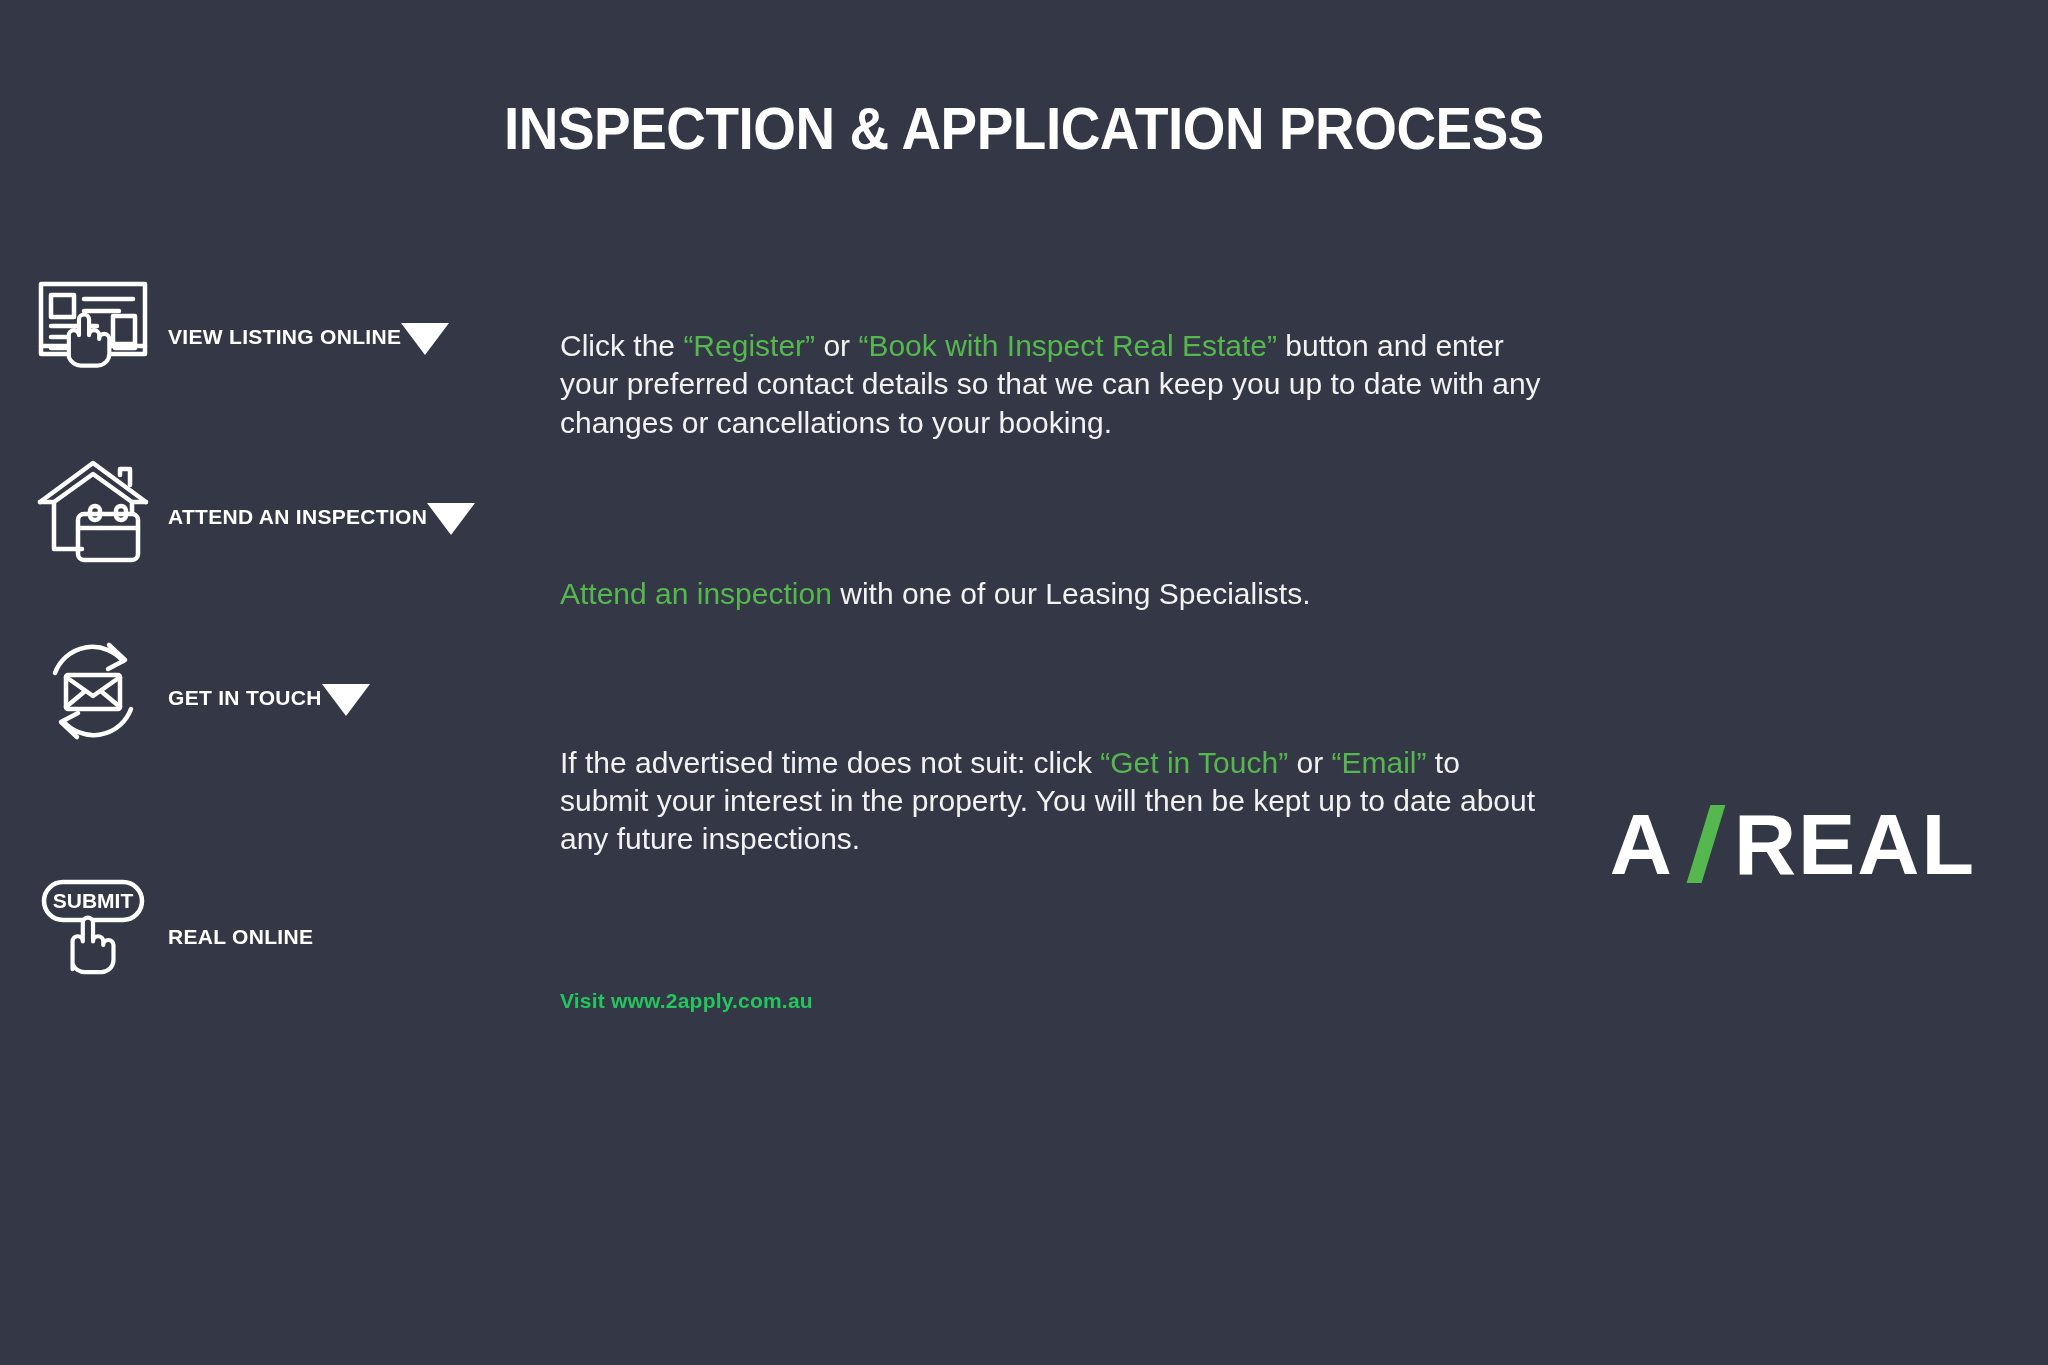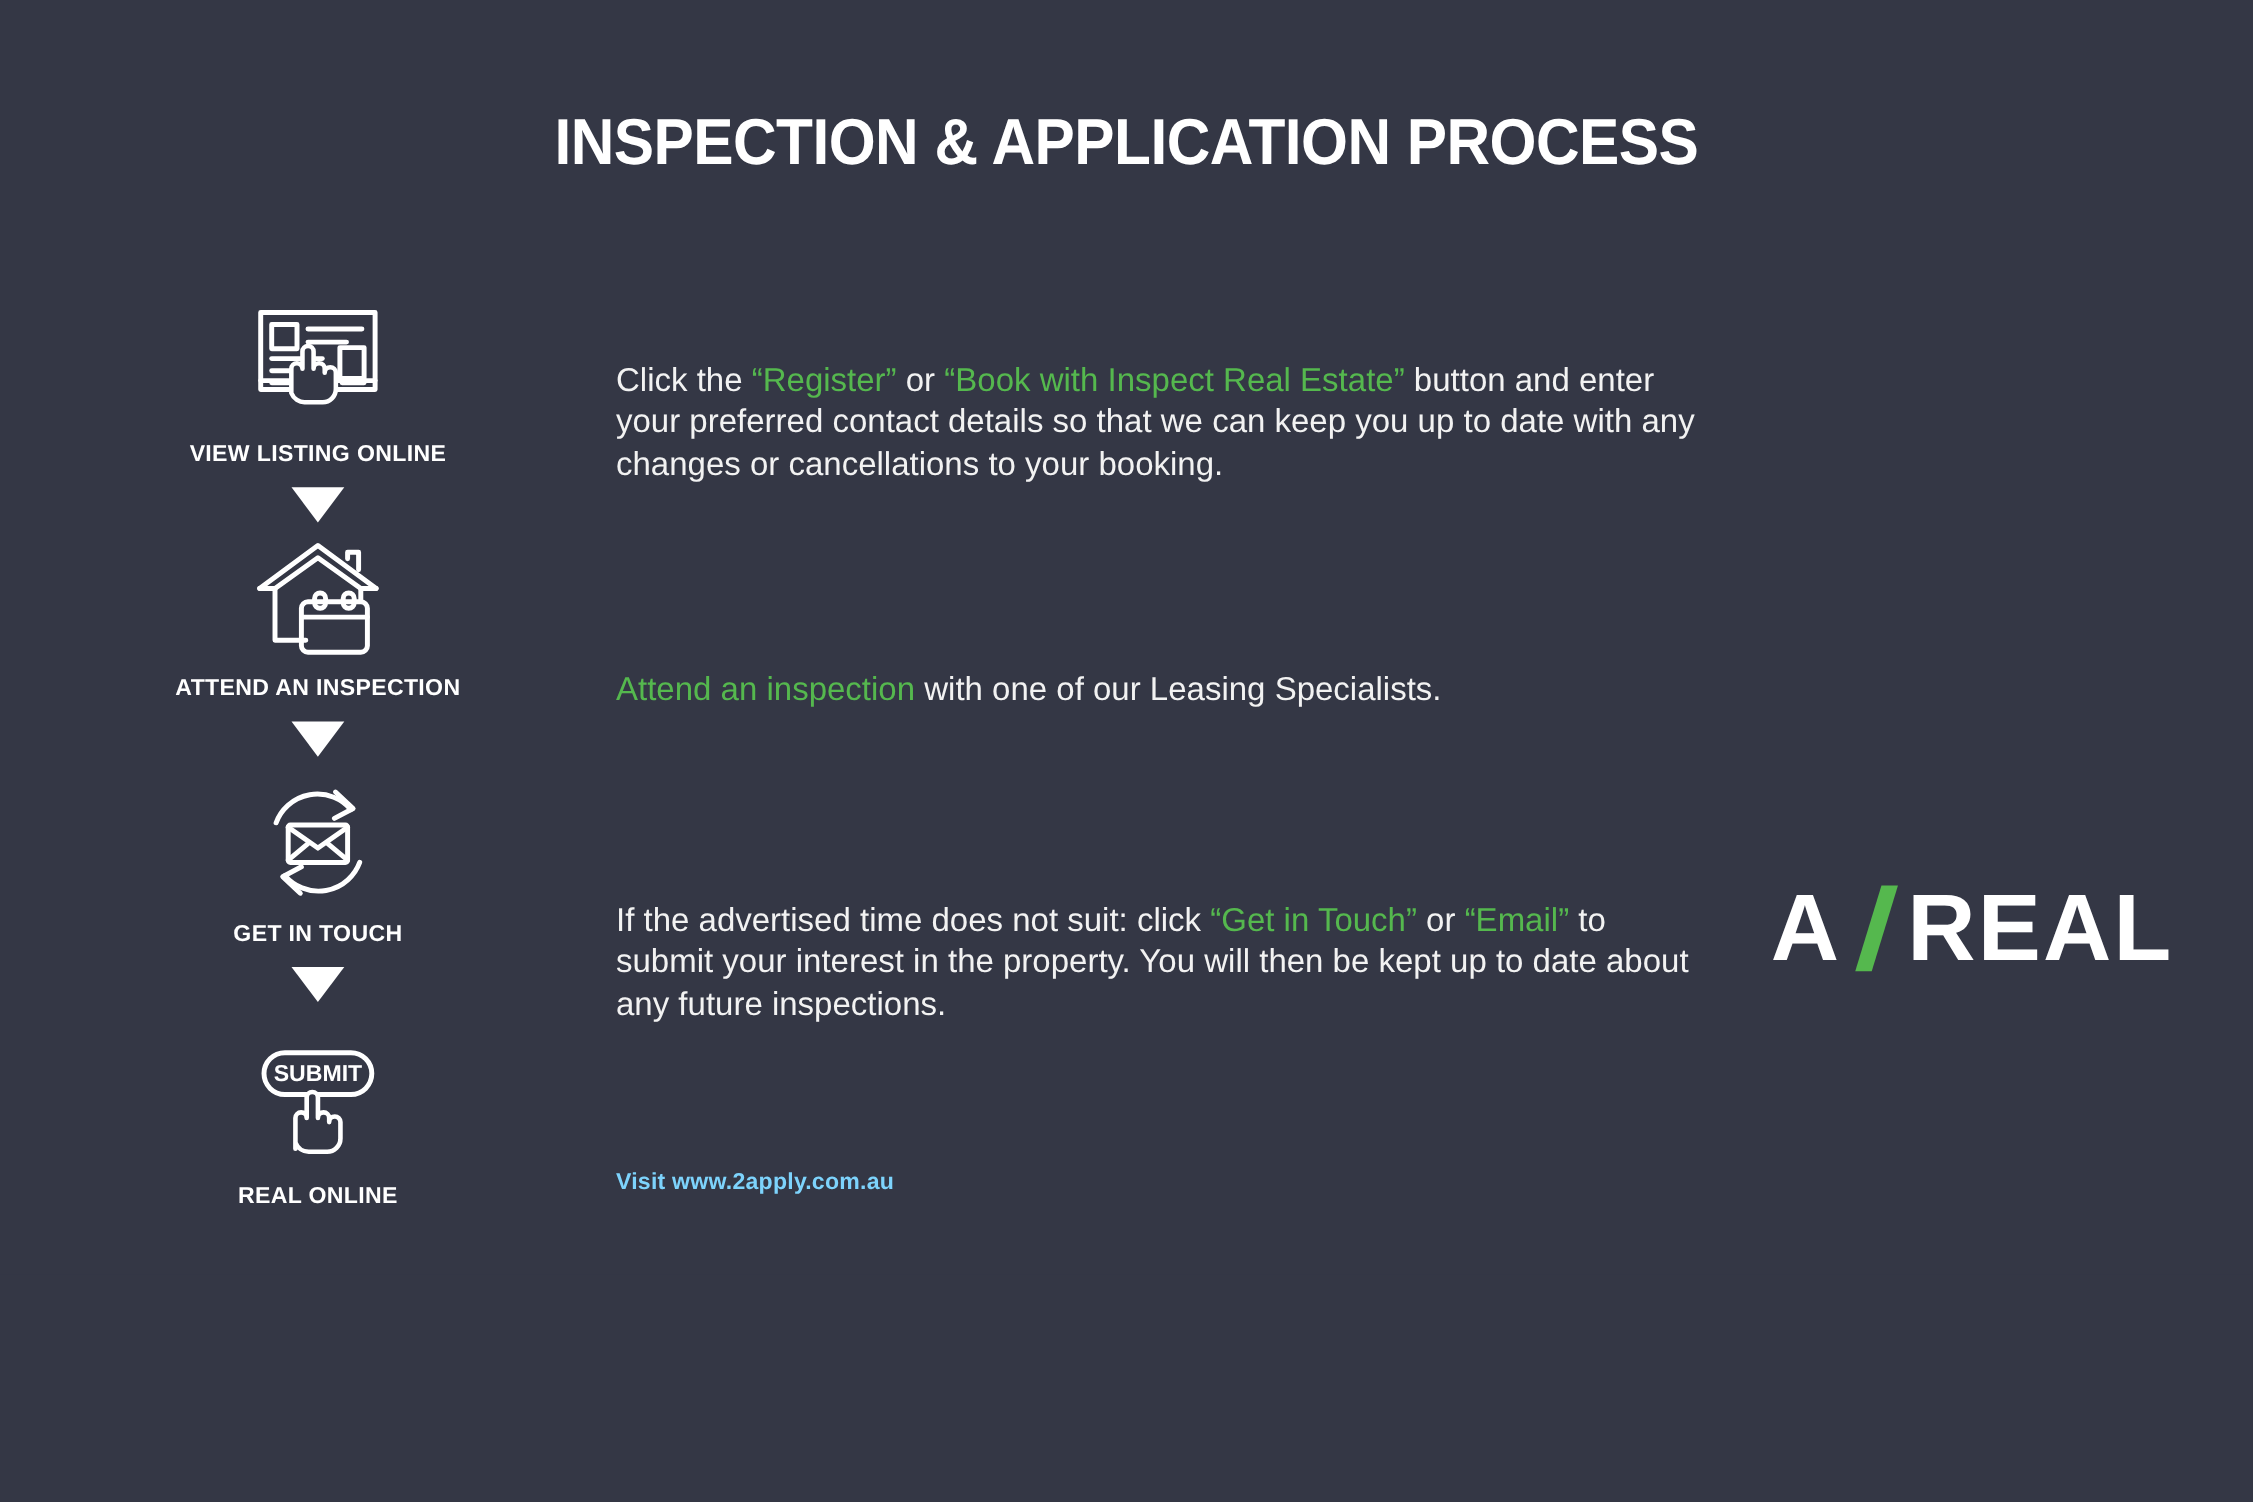--- a/index.html
+++ b/index.html
@@ -45,21 +45,21 @@
   .step {
     position: relative;
     display: flex;
     align-items: flex-start;
   }
 
   .step-icon-col {
     width: 560px;
     flex: 0 0 560px;
     display: flex;
-    flex-direction: column;
+    flex-direction: row;
     align-items: center;
     padding-left: 18px;
   }
 
   .icon-wrap {
     width: 150px;
     height: 115px;
     display: flex;
     align-items: center;
     justify-content: center;
@@ -93,21 +93,21 @@
     font-size: 30px;
     line-height: 1.28;
     font-weight: 400;
     max-width: 985px;
   }
 
   .green { color: #55b84e; }
 
   .visit {
     margin-top: 36px;
-    color: #7dd3fc;
+    color: #22c55e;
     font-size: 21px;
     font-weight: bold;
     letter-spacing: 0.2px;
   }
 
   
   #step-1 { margin-top: 0; }
   #step-1 .step-text-col { padding-top: 55px; }
 
   #step-2 { margin-top: 20px; }

